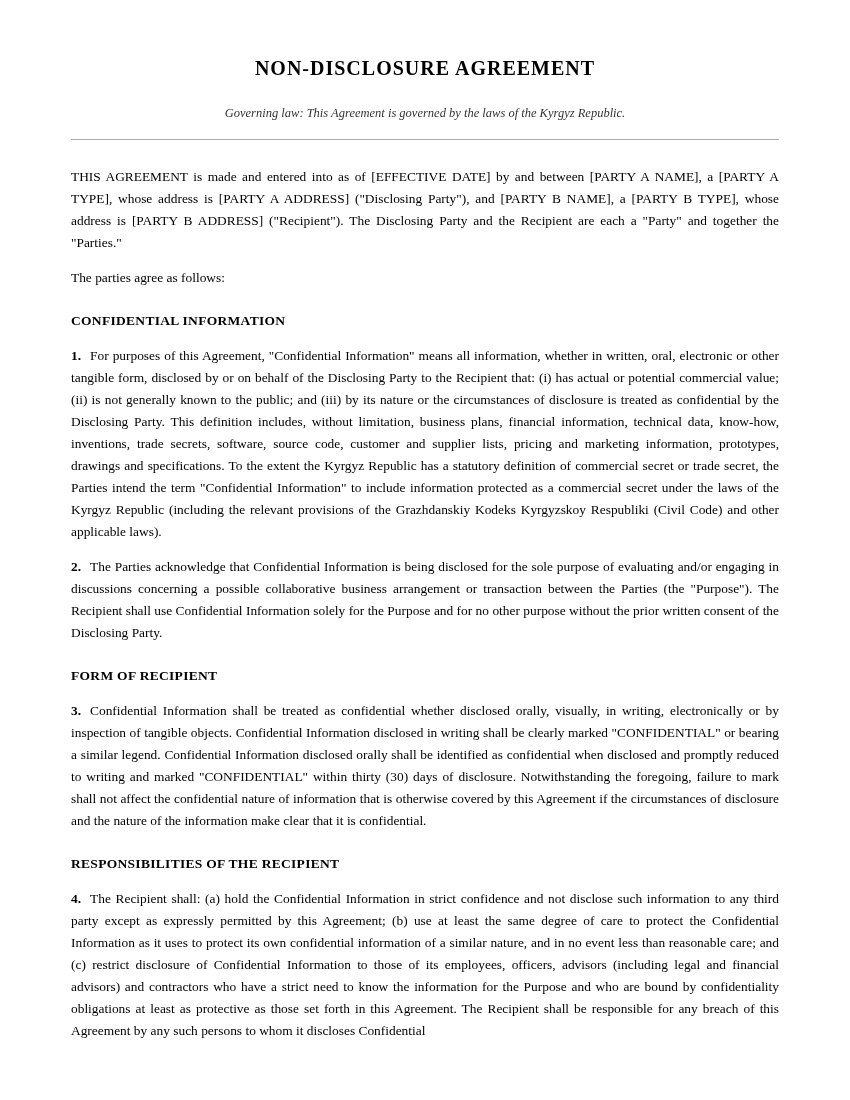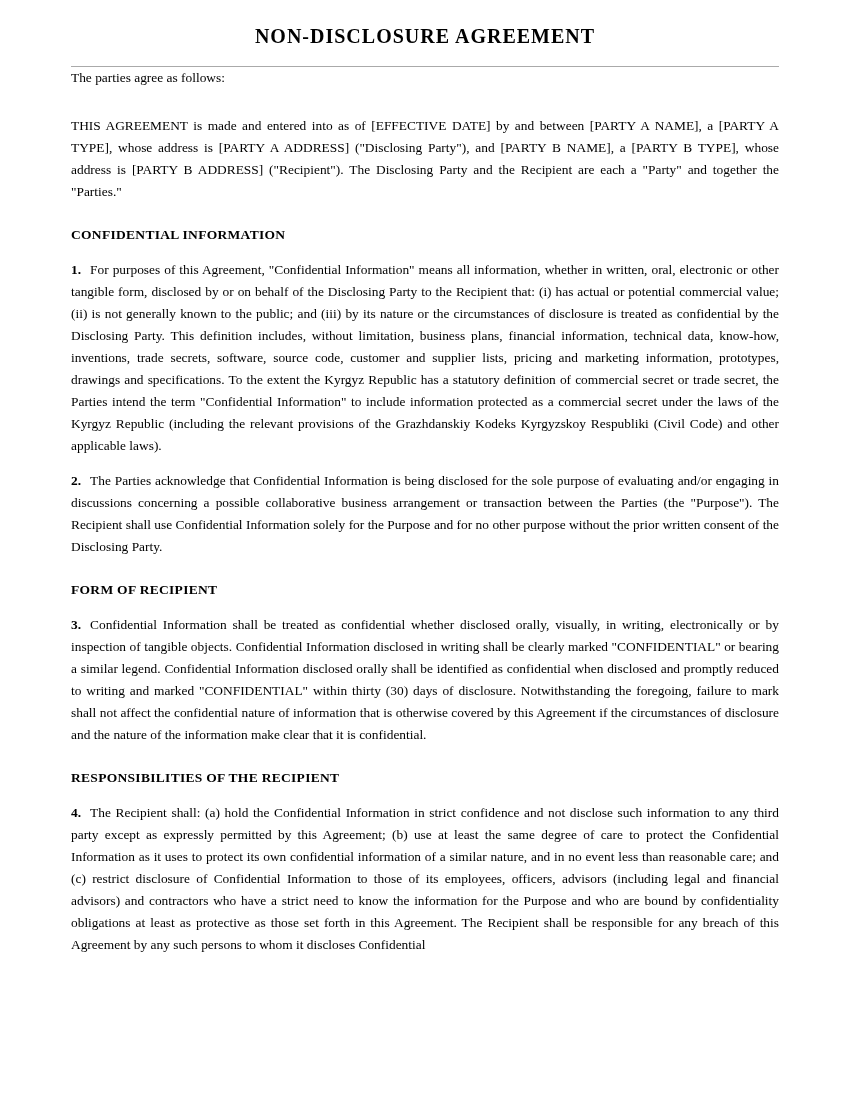--- a/index.html
+++ b/index.html
@@ -11,21 +11,21 @@
   body {
     width: 850px;
     height: 1100px;
     overflow: hidden;
     color: #000000;
     font-family: "Liberation Serif", "DejaVu Serif", serif;
   }
   .page {
     width: 708px;
     margin: 0 auto;
-    padding-top: 24px;
+    padding-top: 56px;
   }
   .doc-title {
     font-size: 20px;
     line-height: 24px;
     font-weight: bold;
     letter-spacing: 1px;
     text-align: center;
     margin: 0;
   }
   .doc-subtitle {
@@ -63,26 +63,27 @@
     margin-right: 9px;
   }
 </style>
 </head>
 <body>
 
 <div class="page">
 
   <h1 class="doc-title">NON-DISCLOSURE AGREEMENT</h1>
 
+  <p class="doc-subtitle">Governing law: This Agreement is governed by the laws of the Kyrgyz Republic.</p>
 
   <hr class="rule">
 
+  <p class="body first">THIS AGREEMENT is made and entered into as of [EFFECTIVE DATE] by and between [PARTY A NAME], a [PARTY A TYPE], whose address is [PARTY A ADDRESS] ("Disclosing Party"), and [PARTY B NAME], a [PARTY B TYPE], whose address is [PARTY B ADDRESS] ("Recipient"). The Disclosing Party and the Recipient are each a "Party" and together the "Parties."</p>
+
   <p class="body">The parties agree as follows:</p>
-
-  <p class="body first">THIS AGREEMENT is made and entered into as of [EFFECTIVE DATE] by and between [PARTY A NAME], a [PARTY A TYPE], whose address is [PARTY A ADDRESS] ("Disclosing Party"), and [PARTY B NAME], a [PARTY B TYPE], whose address is [PARTY B ADDRESS] ("Recipient"). The Disclosing Party and the Recipient are each a "Party" and together the "Parties."</p>
 
   <h2 class="sec">CONFIDENTIAL INFORMATION</h2>
   <p class="body"><span class="num">1.</span><span>For purposes of this Agreement, "Confidential Information" means all information, whether in written, oral, electronic or other tangible form, disclosed by or on behalf of the Disclosing Party to the Recipient that: (i) has actual or potential commercial value; (ii) is not generally known to the public; and (iii) by its nature or the circumstances of disclosure is treated as confidential by the Disclosing Party. This definition includes, without limitation, business plans, financial information, technical data, know-how, inventions, trade secrets, software, source code, customer and supplier lists, pricing and marketing information, prototypes, drawings and specifications. To the extent the Kyrgyz Republic has a statutory definition of commercial secret or trade secret, the Parties intend the term "Confidential Information" to include information protected as a commercial secret under the laws of the Kyrgyz Republic (including the relevant provisions of the Grazhdanskiy Kodeks Kyrgyzskoy Respubliki (Civil Code) and other applicable laws).</span></p>
 
   <p class="body"><span class="num">2.</span><span>The Parties acknowledge that Confidential Information is being disclosed for the sole purpose of evaluating and/or engaging in discussions concerning a possible collaborative business arrangement or transaction between the Parties (the "Purpose"). The Recipient shall use Confidential Information solely for the Purpose and for no other purpose without the prior written consent of the Disclosing Party.</span></p>
 
   <h2 class="sec">FORM OF RECIPIENT</h2>
   <p class="body"><span class="num">3.</span><span>Confidential Information shall be treated as confidential whether disclosed orally, visually, in writing, electronically or by inspection of tangible objects. Confidential Information disclosed in writing shall be clearly marked "CONFIDENTIAL" or bearing a similar legend. Confidential Information disclosed orally shall be identified as confidential when disclosed and promptly reduced to writing and marked "CONFIDENTIAL" within thirty (30) days of disclosure. Notwithstanding the foregoing, failure to mark shall not affect the confidential nature of information that is otherwise covered by this Agreement if the circumstances of disclosure and the nature of the information make clear that it is confidential.</span></p>
 
   <h2 class="sec">RESPONSIBILITIES OF THE RECIPIENT</h2>

